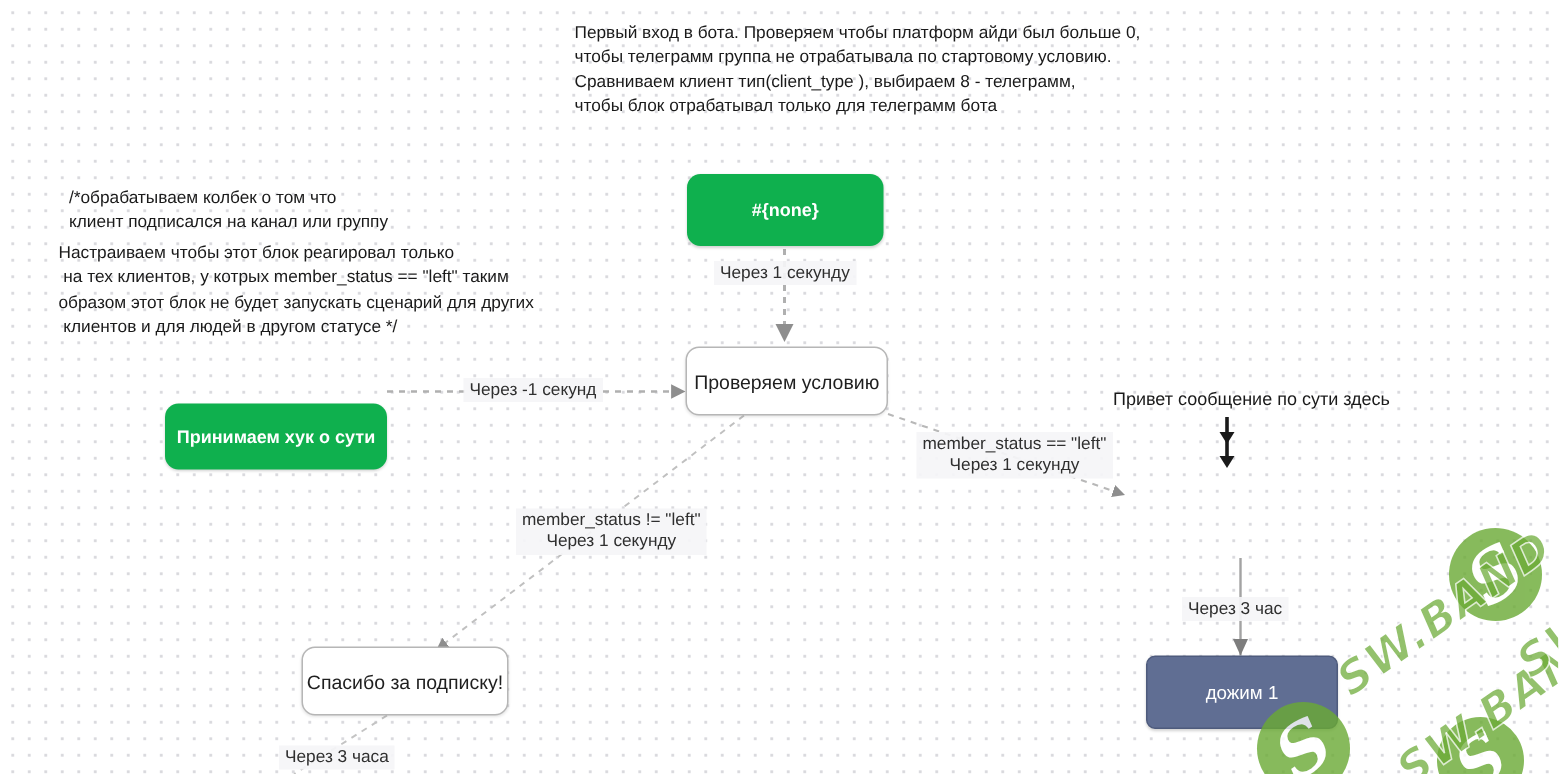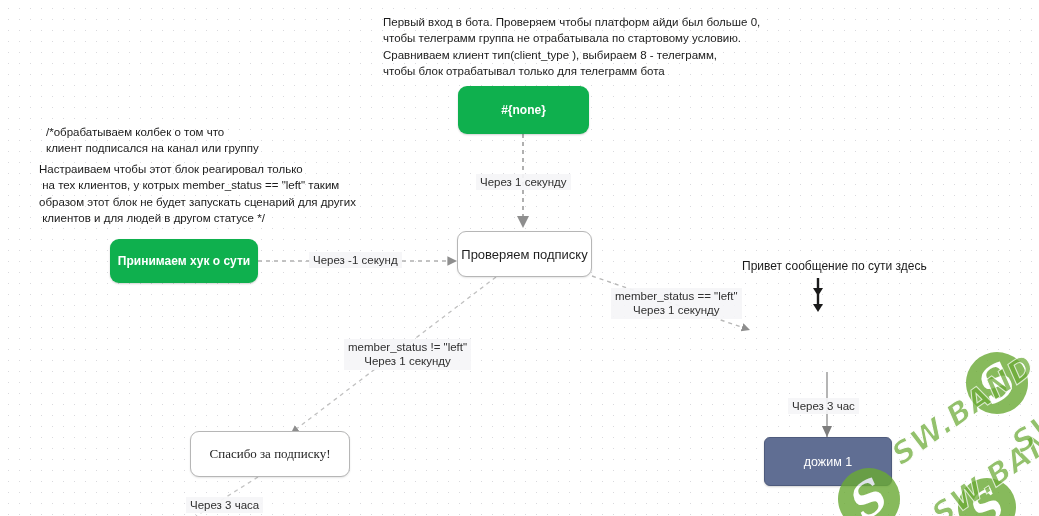--- a/index.html
+++ b/index.html
@@ -39,20 +39,21 @@
   #edges{position:absolute;left:0;top:0;width:1039px;height:516px;z-index:2;}
   
   .node{
     position:absolute;z-index:3;box-sizing:border-box;
     display:flex;align-items:center;justify-content:center;text-align:center;
   }
   .node-green{
     background:#0fb04e;border-radius:9px;color:#ffffff;
     font-size:12px;font-weight:bold;
     box-shadow:0 1px 2px rgba(0,0,0,.18);
+    margin-top:30px;
   }
   .node-white{
     background:#ffffff;border:1px solid #b6b6b6;border-radius:9px;
     color:#1f1f1f;font-size:13px;
     box-shadow:0 1px 2px rgba(0,0,0,.10);
   }
   .node-slate{
     background:#606e93;border:1px solid #4e5b7d;border-radius:6px;
     color:#ffffff;font-size:12.5px;
     box-shadow:0 1px 2px rgba(0,0,0,.18);
@@ -151,25 +152,25 @@
 
   <div class="node node-green" style="left:458px;top:86px;width:131px;height:48px;">
     <span>#{none}</span>
   </div>
 
   <div class="node node-green" style="left:110px;top:239px;width:148px;height:44px;">
     <span>Принимаем хук о сути</span>
   </div>
 
   <div class="node node-white" style="left:457px;top:231px;width:135px;height:46px;">
-    <span>Проверяем подписку</span>
+    <span>Проверяем условию</span>
   </div>
 
 
-  <div class="node node-white" style="left:190px;top:431px;width:160px;height:46px;font-family:Liberation Serif, serif;">
+  <div class="node node-white" style="left:201px;top:431px;width:138px;height:46px;">
     <span>Спасибо за подписку!</span>
   </div>
 
   <div class="node node-slate" style="left:764px;top:437px;width:128px;height:49px;">
     <span>дожим 1</span>
   </div>
 
 </div>
 
 </body></html>

